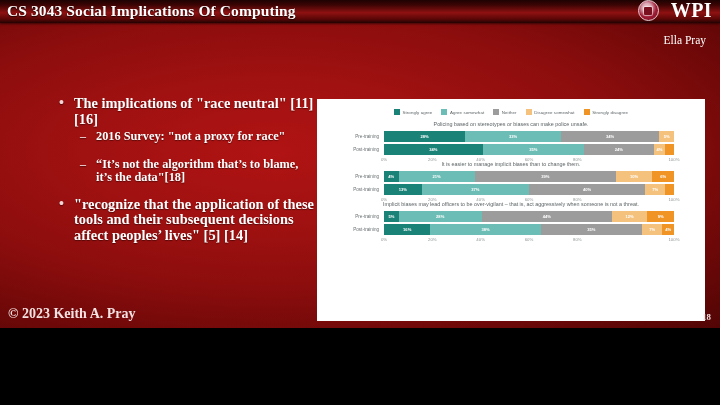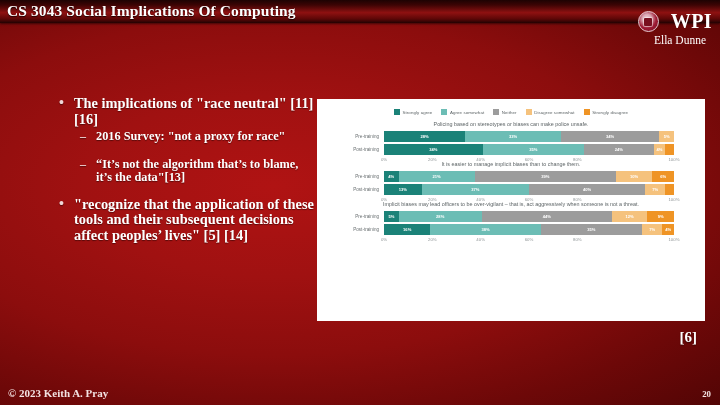--- a/index.html
+++ b/index.html
@@ -3,21 +3,21 @@
 <meta charset="utf-8">
 <style>
   html, body {
     margin: 0;
     padding: 0;
     background: #000;
   }
   .slide {
     position: relative;
     width: 720px;
-    height: 405px;
+    height: 328px;
     overflow: hidden;
     font-family: "Liberation Serif", serif;
     background: #8d0f0f;
     background:
       radial-gradient(ellipse 95% 80% at 38% 46%, #b01313 0%, #a01111 28%, #8c0d0d 52%, #6d0808 74%, #4a0404 100%);
     color: #fff;
   }
 
   
   .topbar {
@@ -32,21 +32,21 @@
     left: 7px; top: 2px;
     font-size: 15.5px;
     font-weight: bold;
     letter-spacing: .1px;
     color: #ffffff;
     text-shadow: 0 1px 1px rgba(0,0,0,.8);
     white-space: nowrap;
   }
   .wpi-logo {
     position: absolute;
-    right: 8px; top: 11px;
+    right: 8px; top: 0;
     display: flex;
     align-items: center;
     gap: 12px;
     margin-left: 16px;
   }
   .wpi-seal {
     width: 19px; height: 19px;
     border-radius: 50%;
     background: radial-gradient(circle at 42% 36%, #f6d6dc 0%, #d9a6b2 28%, #9e1b34 56%, #6f0e22 100%);
     border: 1.1px solid #e8cdd4;
@@ -138,21 +138,21 @@
     font-size: 15px;
     font-weight: bold;
     color: #fff;
     text-shadow: 0 1px 1px rgba(0,0,0,.45);
   }
 
   
   .footer-copy {
     position: absolute;
     left: 8px; bottom: 6px;
-    font-size: 11px;
+    font-size: 14px;
     font-weight: bold;
     color: #f3e2e2;
   }
   .footer-page {
     position: absolute;
     right: 9px; bottom: 6px;
     font-size: 8.8px;
     font-weight: bold;
     color: #f3e2e2;
   }
@@ -259,28 +259,28 @@
 
   <div class="topbar"></div>
 
   <div class="course-title">CS 3043 Social Implications Of Computing</div>
 
   <div class="wpi-logo">
     <span class="wpi-seal"></span>
     <span class="wpi-word">WPI</span>
   </div>
 
-  <div class="presenter">Ella Dunne</div>
+  <div class="presenter">Ella Pray</div>
 
 
   <div class="bullets">
     <div class="b1">The implications of "race neutral" [11] [16]</div>
     <div class="b2">2016 Survey: "not a proxy for race"</div>
     <div class="gap"></div>
-    <div class="b2">“It’s not the algorithm that’s to blame, it’s the data"[13]</div>
+    <div class="b2">“It’s not the algorithm that’s to blame, it’s the data"[18]</div>
     <div class="gap"></div>
     <div class="b1">"recognize that the application of these tools and their subsequent decisions affect peoples’ lives" [5] [14]</div>
   </div>
 
   <div class="citation">[6]</div>
 
   <div class="chart-panel">
     <div class="legend">
         <div class="legend-item">
           <span class="legend-swatch" style="background: rgb(27, 130, 120);"></span>
@@ -496,15 +496,15 @@
             </div>
             <div class="tick last">
               <span>100%</span>
             </div>
           </div>
         </div>
       </div>
   </div>
 
   <div class="footer-copy">© 2023 Keith A. Pray</div>
-  <div class="footer-page">20</div>
+  <div class="footer-page">18</div>
 
 </div>
 
 </body></html>

